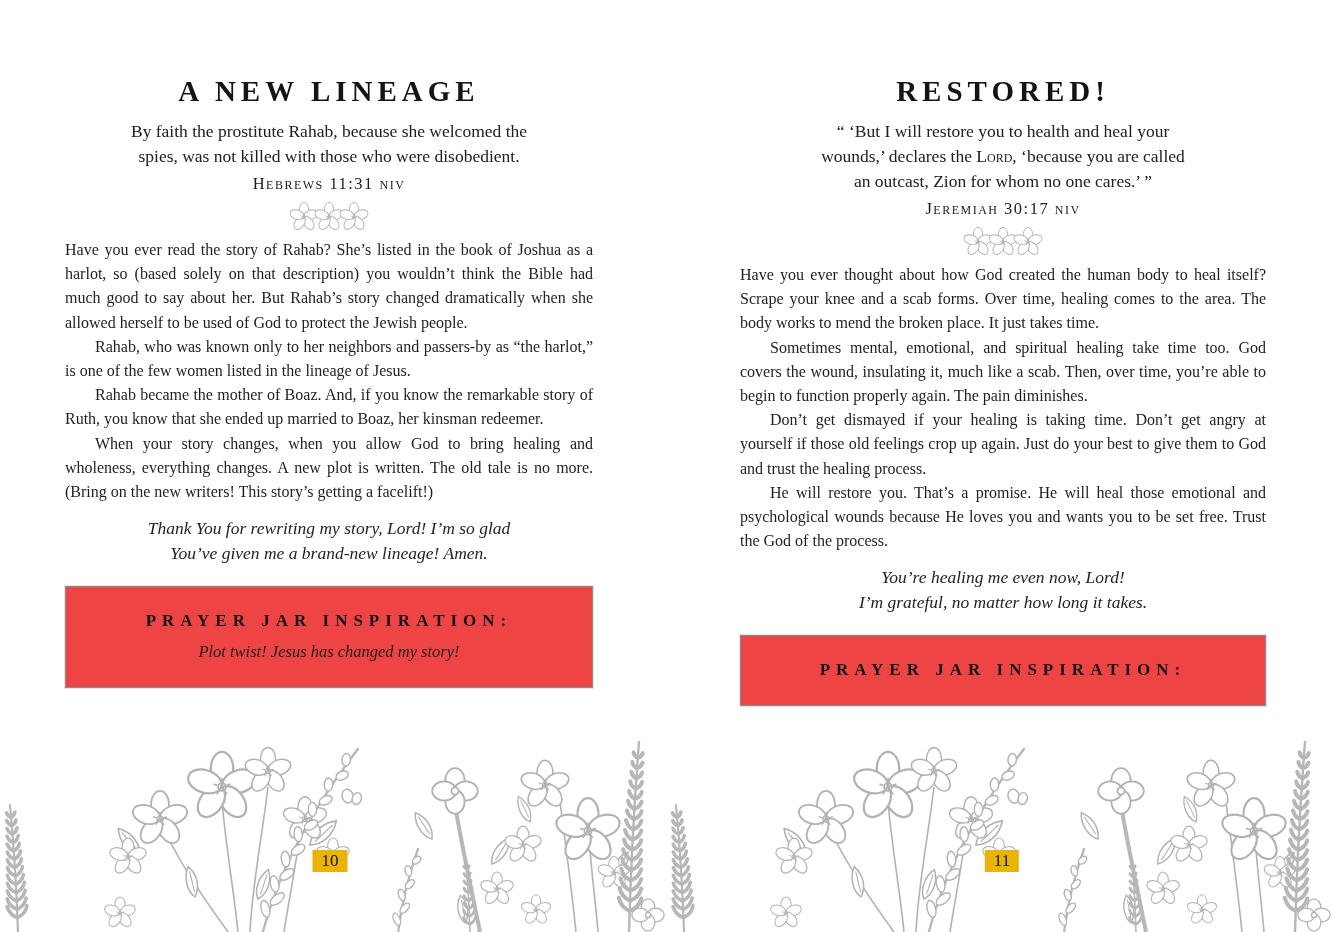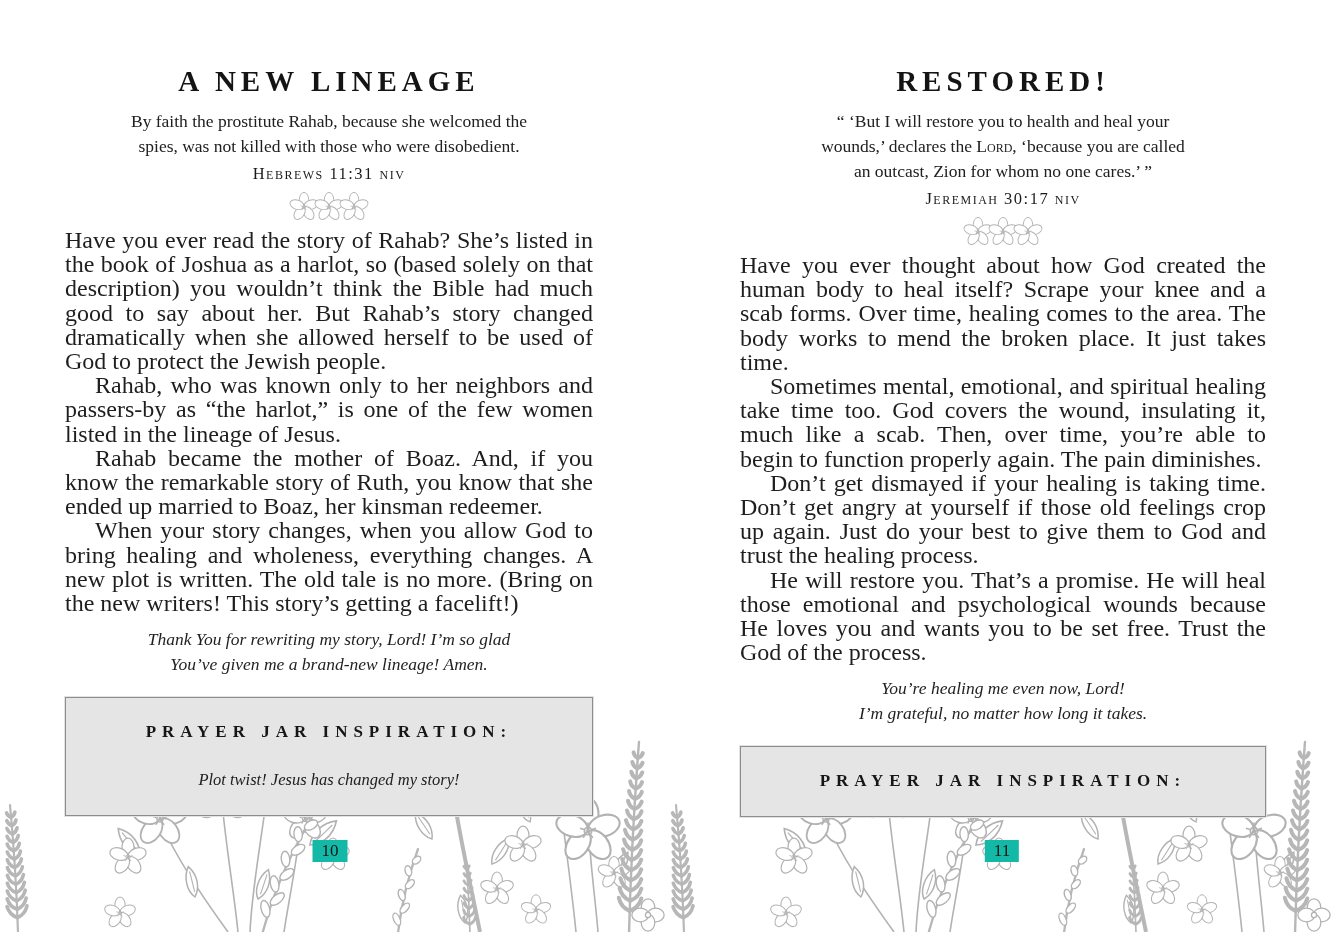--- a/index.html
+++ b/index.html
@@ -1,42 +1,42 @@
 <!DOCTYPE html>
 <html><head>
 <meta charset="utf-8">
 <style>
   html,body{margin:0;padding:0}
   body{width:1331px;height:932px;background:#ffffff;position:relative;overflow:hidden;
        font-family:"Liberation Serif",serif;color:#1f1f1f}
   .flora{position:absolute;left:0;bottom:0;z-index:0}
-  .page{position:absolute;top:2px;width:665px;height:892px;z-index:1}
+  .page{position:absolute;top:12px;width:665px;height:892px;z-index:1}
   #pageL{left:0}
   #pageR{left:666px}
   #pageL .col{position:absolute;left:65px;width:528px;top:0}
   #pageR .col{position:absolute;left:74px;width:526px;top:0}
   .title{margin-top:62px;text-align:center;font-size:29px;line-height:34px;font-weight:700;
          letter-spacing:5px;color:#141414}
   .verse{margin-top:11px;text-align:center;font-size:17.5px;line-height:25px;color:#202020}
   .verse span{display:block}
   .verse .inline{display:inline}
   .sc{font-variant:small-caps}
   .ref{margin-top:5px;text-align:center;font-variant:small-caps;font-size:16.5px;
        letter-spacing:1.5px;color:#1a1a1a}
   .orn{margin-top:7px;text-align:center;height:31px}
-  .body{margin-top:6px;font-size:24px;line-height:24.2px;text-align:justify;color:#1e1e1e}
+  .body{margin-top:6px;font-size:16px;line-height:24.2px;text-align:justify;color:#1e1e1e}
   .body p{margin:0}
   .body p + p{text-indent:30px}
   .prayer{margin-top:12px;text-align:center;font-style:italic;font-size:17.5px;line-height:25px}
   .prayer span{display:block}
-  .jar{margin-top:20px;border:1.5px solid #8d8d8d;box-shadow:0 0 0 1px #e3e3e3;background:#e5e5e5;
+  .jar{margin-top:20px;border:1.5px solid #8d8d8d;box-shadow:0 0 0 1px #e3e3e3;background:#ef4444;
        text-align:center;padding:24px 10px 25px;position:relative}
   .jar-h{font-weight:700;font-size:17px;letter-spacing:6px;color:#161616}
-  .jar-q{font-style:italic;font-size:16.5px;margin-top:28px;color:#202020}
-  .pnum{position:absolute;bottom:32px;font-size:17px;background:#14b8a6;padding:1px 9px;z-index:2;color:#161616}
+  .jar-q{font-style:italic;font-size:16.5px;margin-top:11px;color:#202020}
+  .pnum{position:absolute;bottom:32px;font-size:17px;background:#eab308;padding:1px 9px;z-index:2;color:#161616}
   #pageL .pnum{left:330px;transform:translateX(-50%)}
   #pageR .pnum{left:336px;transform:translateX(-50%)}
 </style>
 </head>
 <body>
 
 <svg class="flora" width="1331" height="205" viewBox="0 0 1331 205">
   <defs>
     <g id="flo5">
       <g fill="#fff" stroke="#b2b2b2" stroke-width="1.5">

